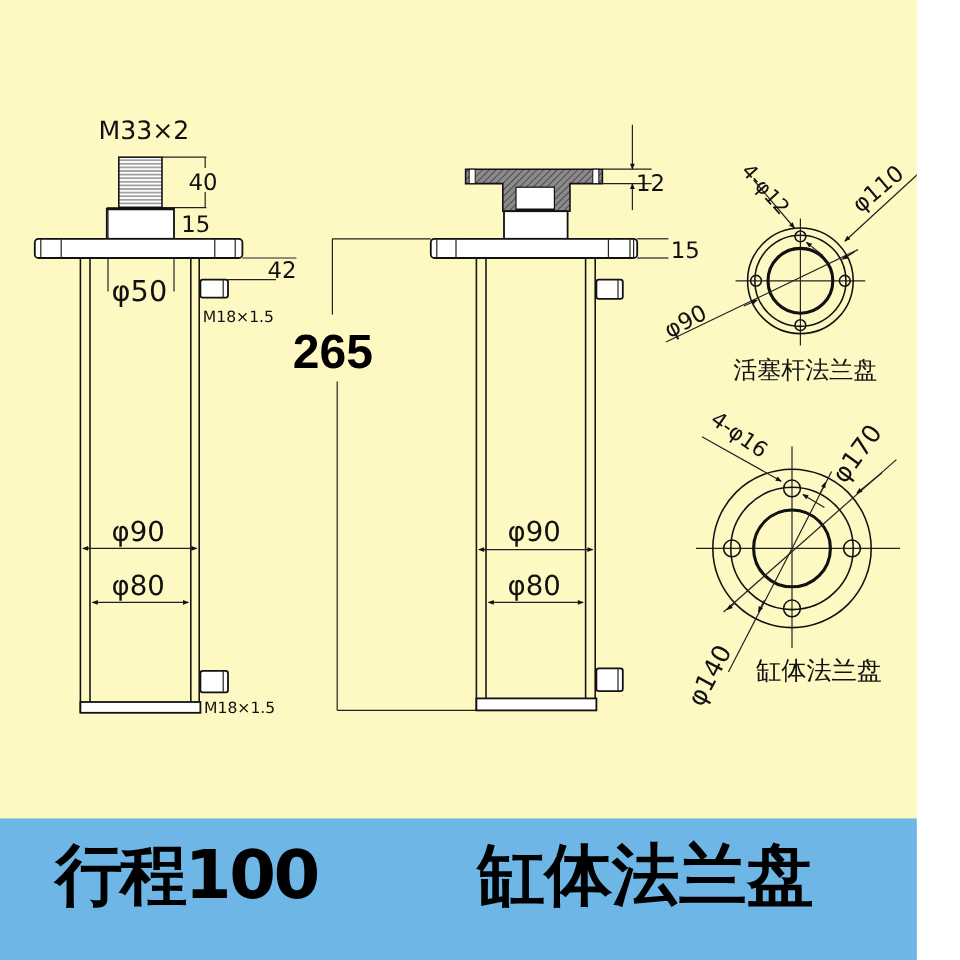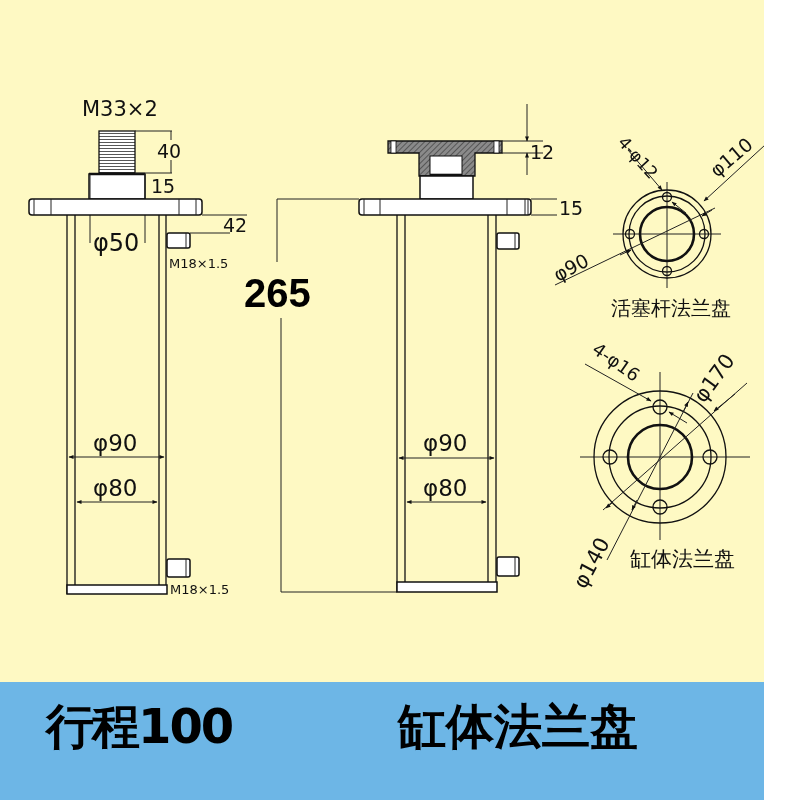--- a/index.html
+++ b/index.html
@@ -13,21 +13,21 @@
     .title-cn { font-family: "DejaVu Sans", sans-serif; font-size: 20px; fill: #111; }
     .ln { stroke: #111; stroke-width: 1.3; fill: none; }
     .thin { stroke: #222; stroke-width: 1; fill: none; }
     .thick { stroke: #111; stroke-width: 2.6; fill: none; }
     .body { stroke: #111; stroke-width: 1.5; fill: #fff; }
     #banner {
       position: absolute; left: 0; top: 682px; width: 800px; height: 118px;
       background: #6DB6E6;
       display: flex; align-items: center;
       font-family: "DejaVu Sans", sans-serif; font-weight: bold;
-      color: #000; font-size: 48px; line-height: 1;
+      color: #000; font-size: 56px; line-height: 1;
     }
     #banner .stroke { position: absolute; left: 46px; top: 20px; letter-spacing: -2px; }
     #banner .product { position: absolute; left: 398px; top: 20px; letter-spacing: 0px; }
   </style>
 </head>
 <body>
 
 <div id="canvas">
   <svg id="drawing" width="800" height="682" viewBox="0 0 800 682">
     <defs>

